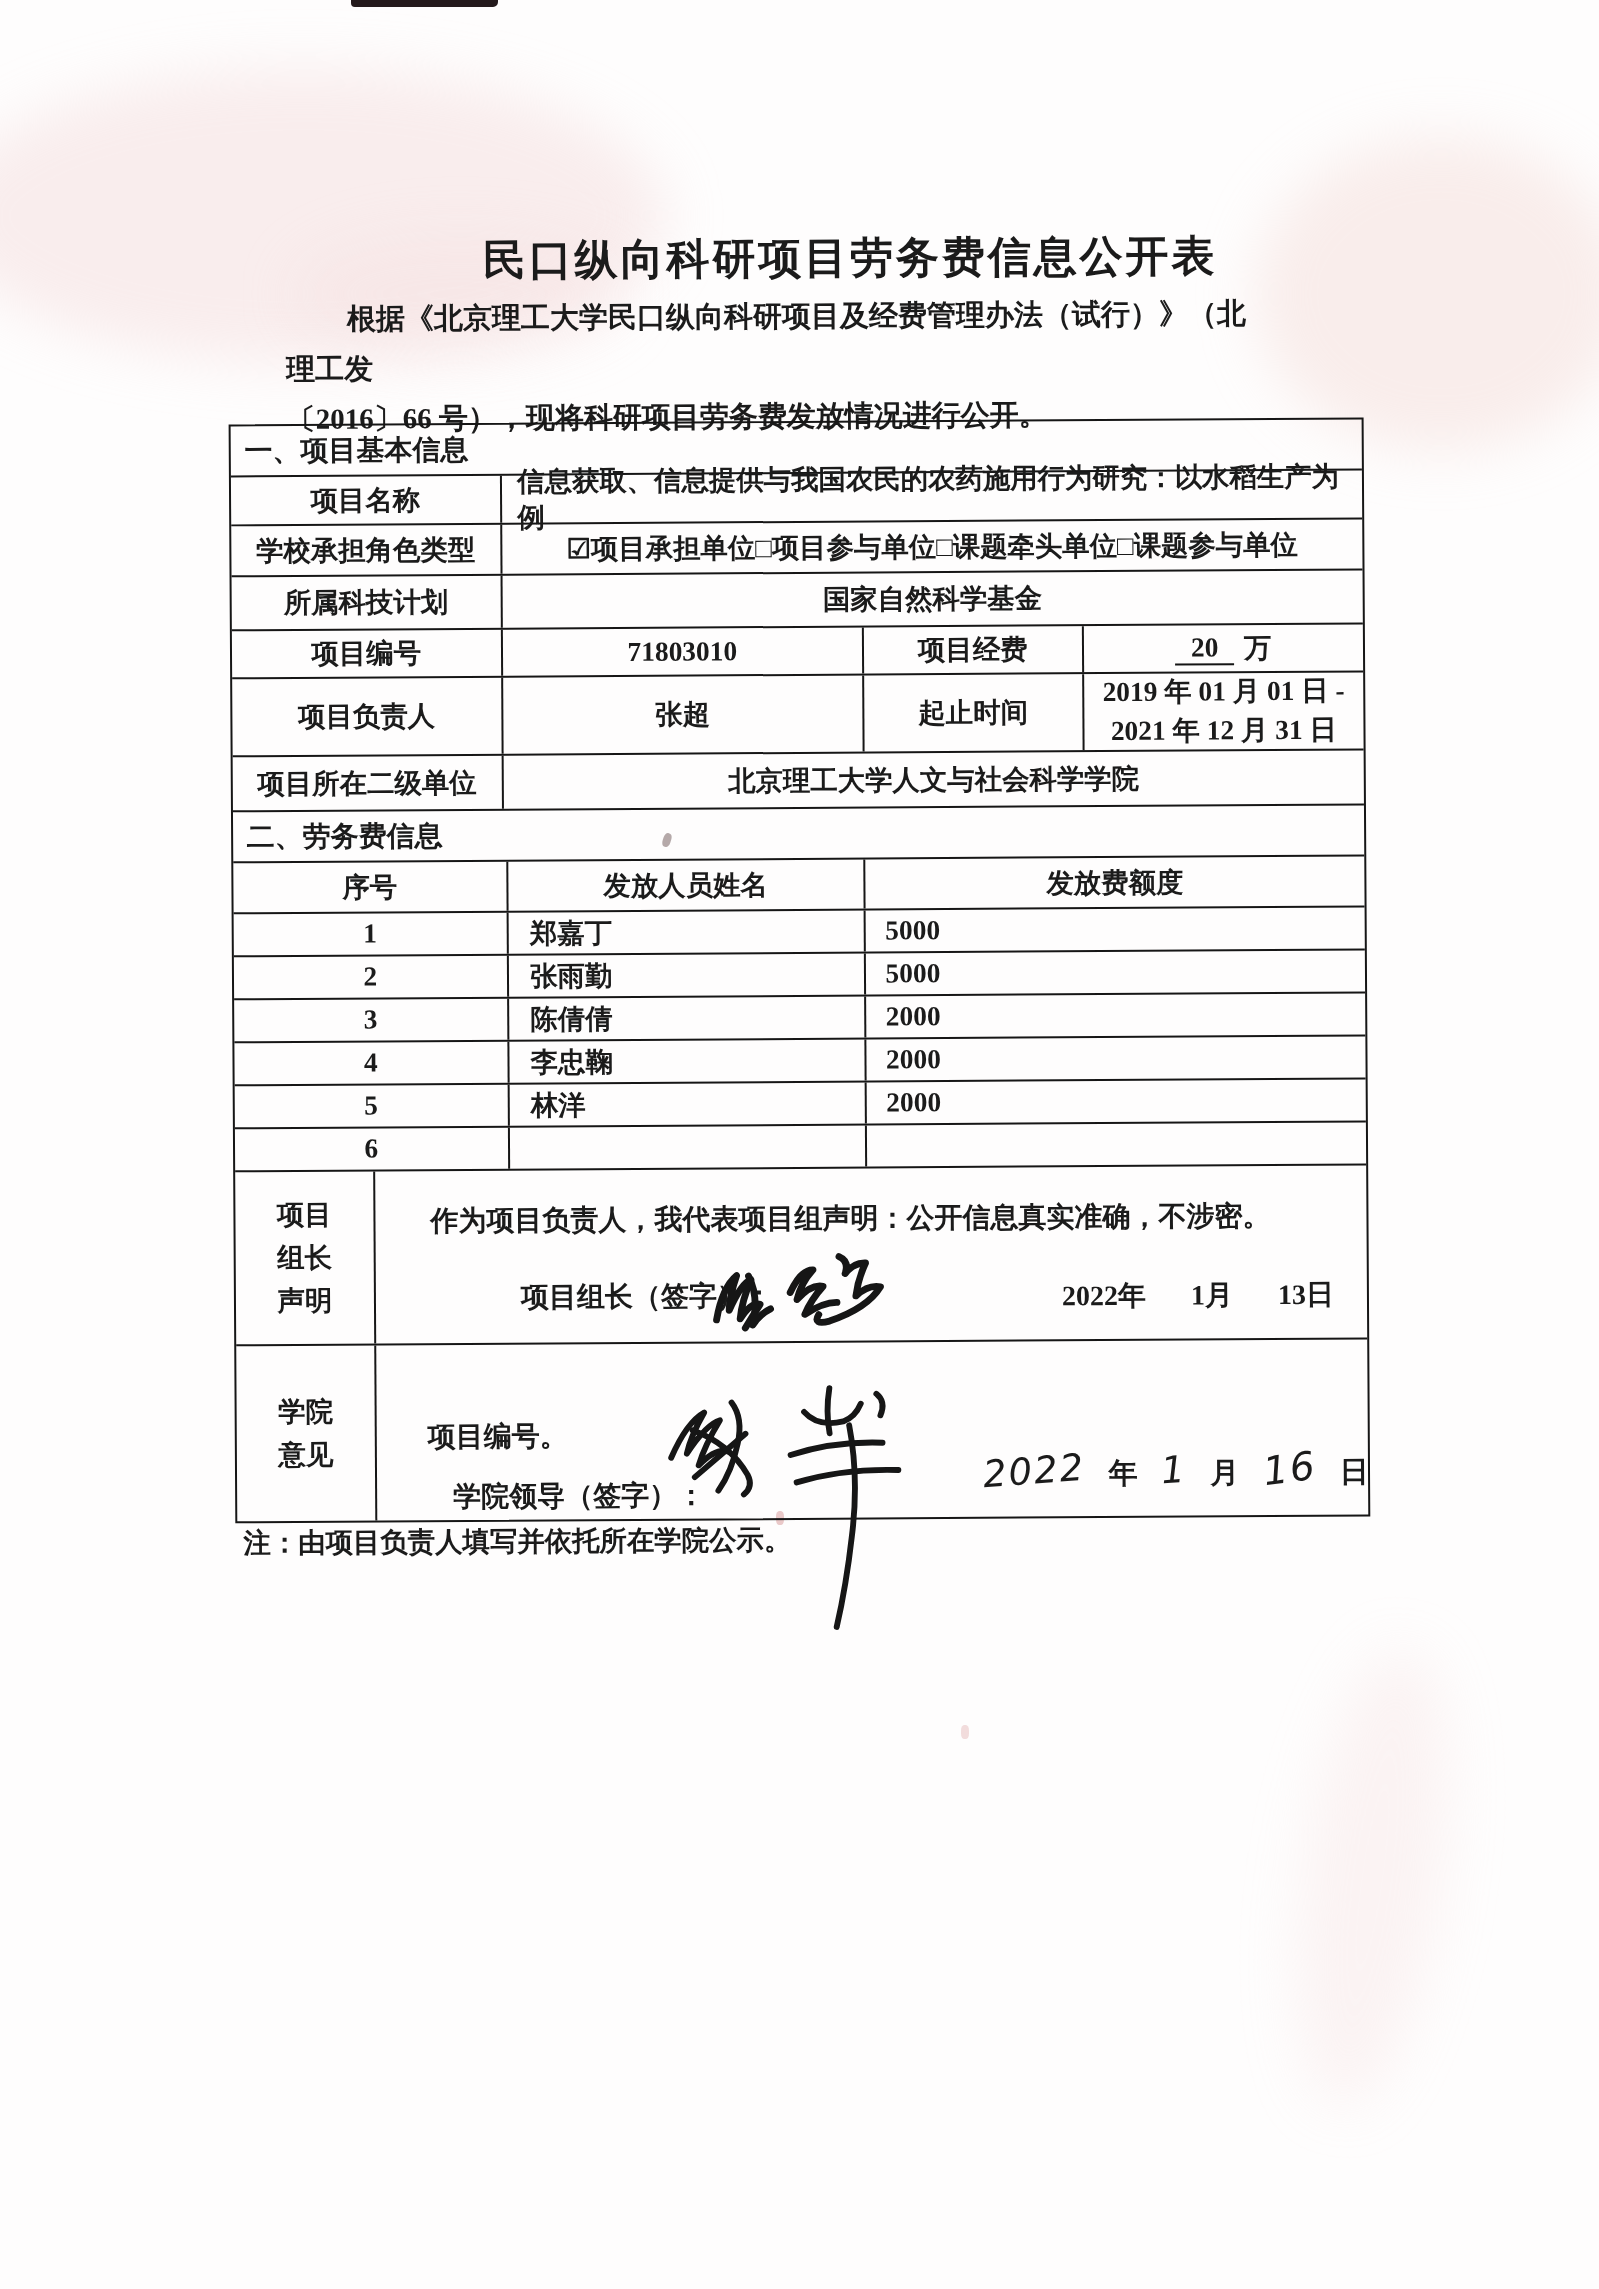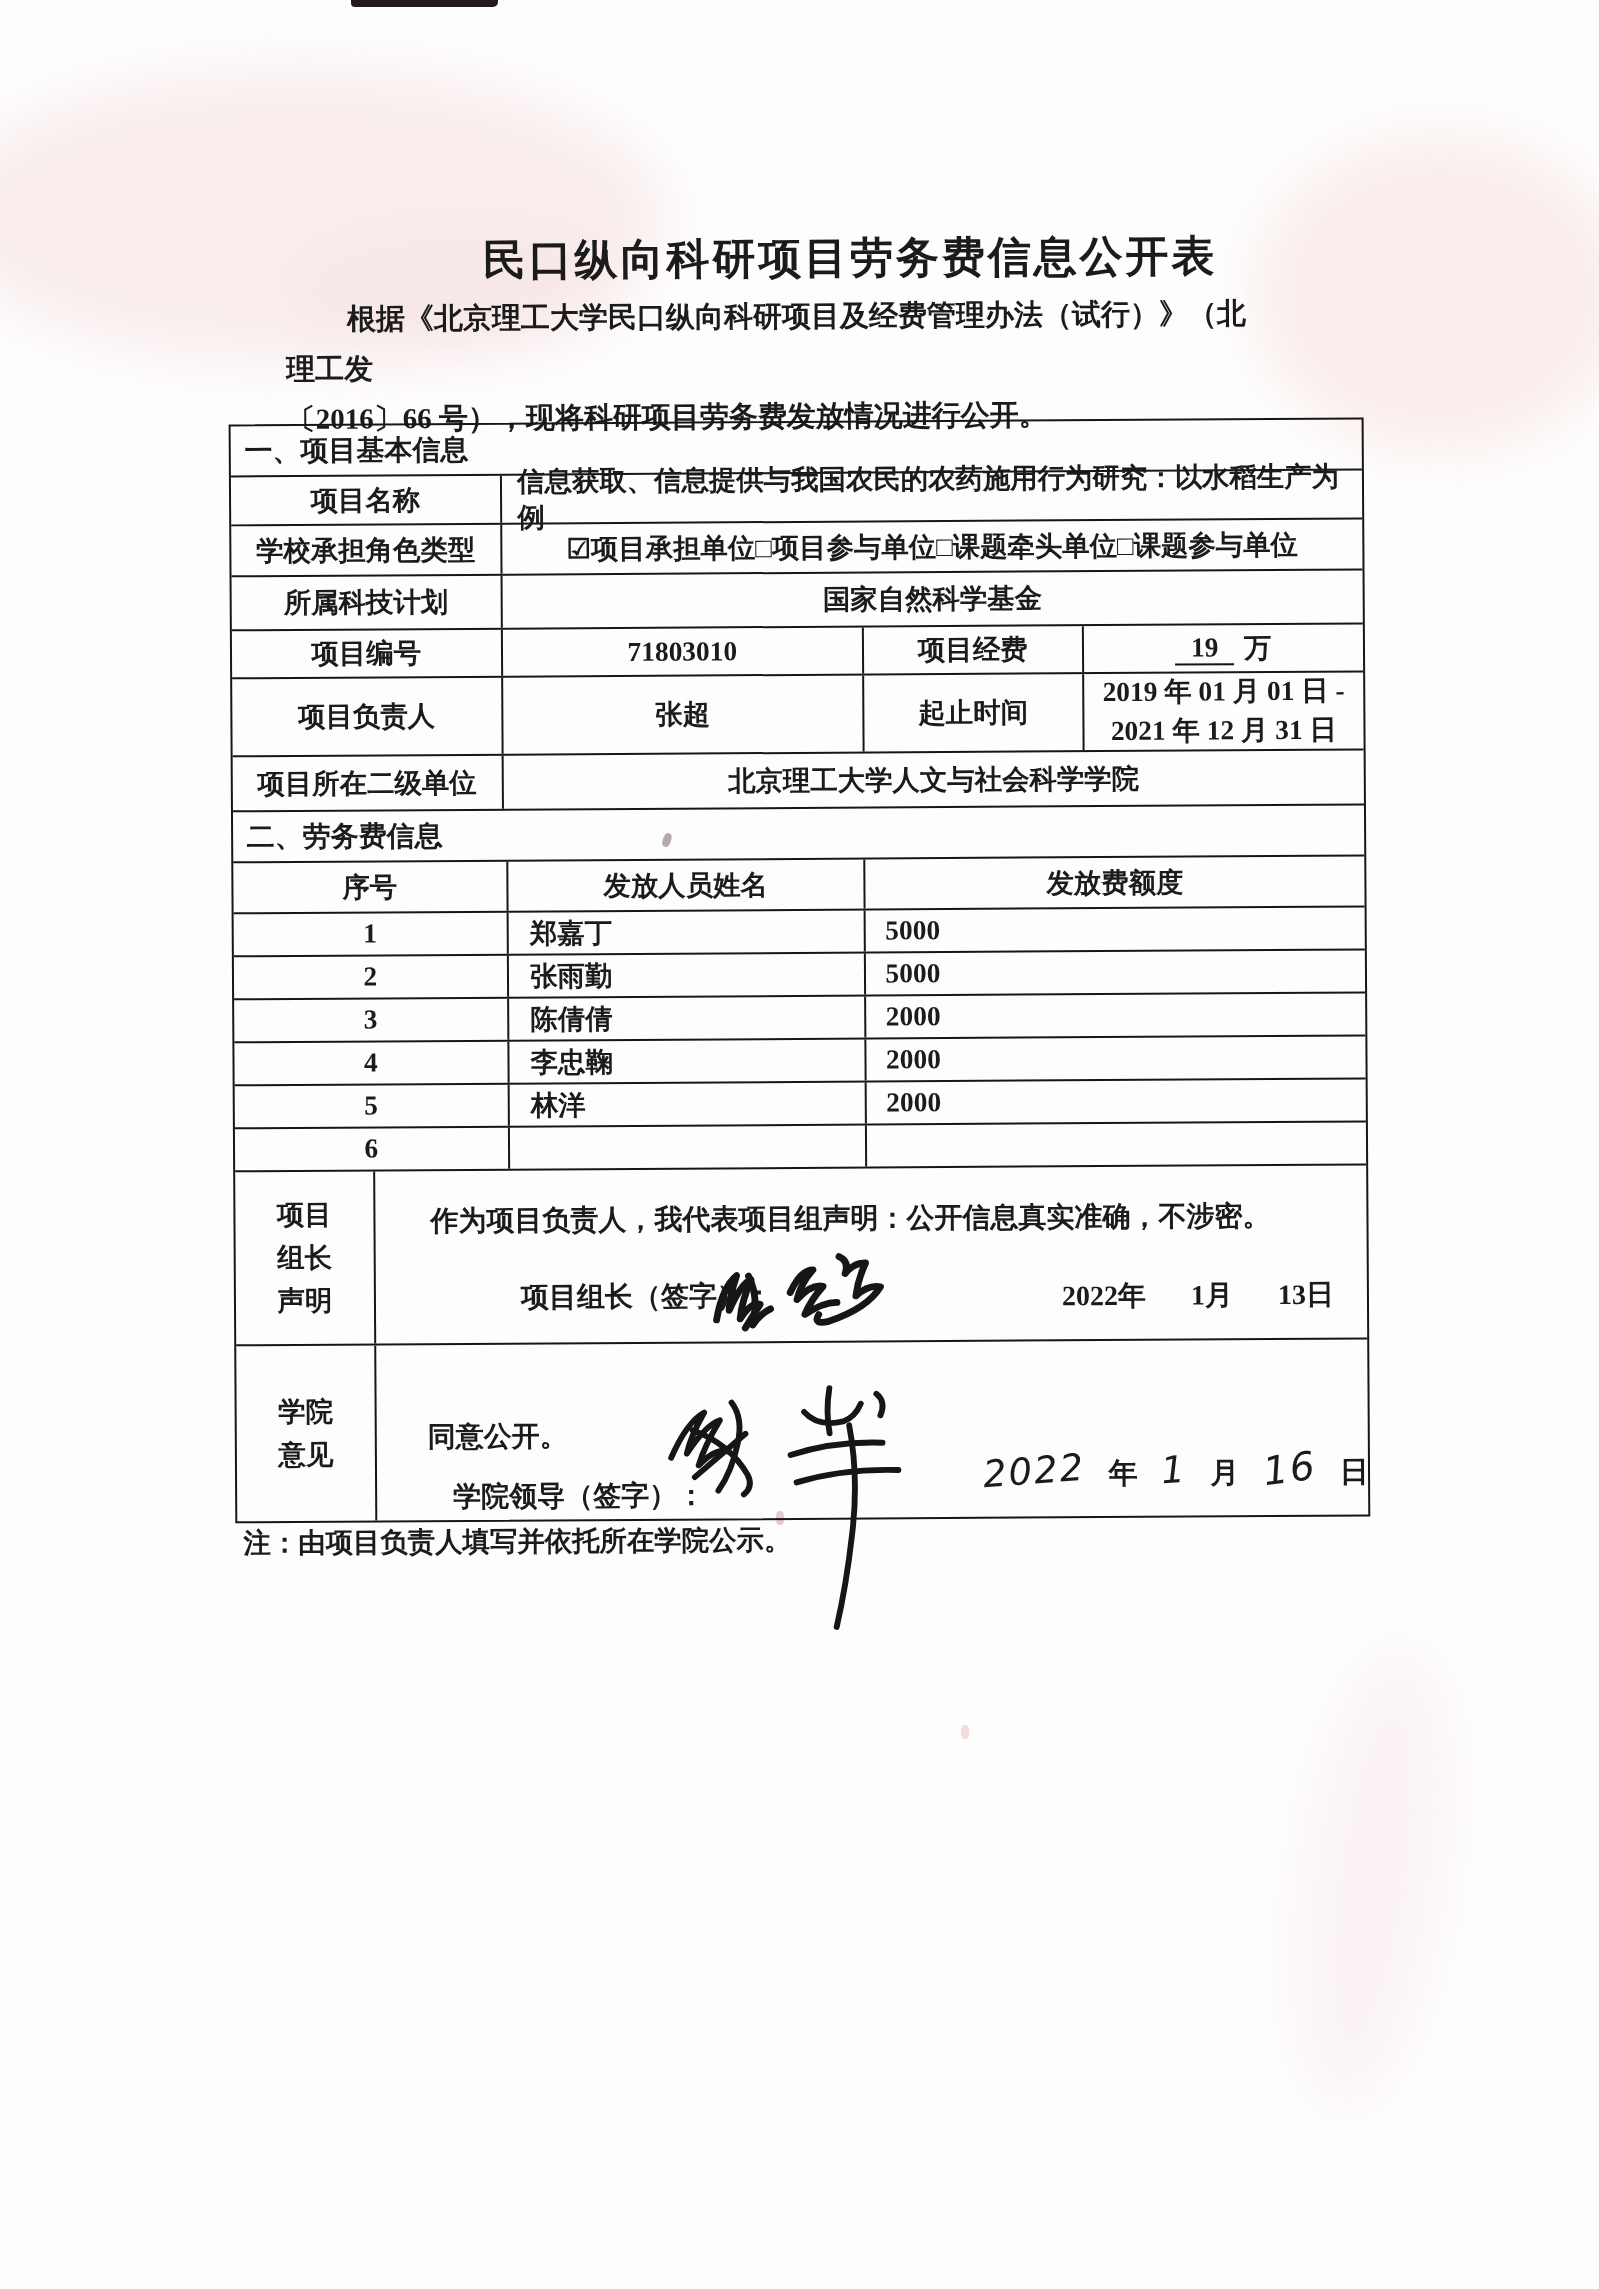--- a/index.html
+++ b/index.html
@@ -132,21 +132,21 @@
       <div class="row h-prog">
         <div class="cell c-24">所属科技计划</div>
         <div class="cell c-rest">国家自然科学基金</div>
       </div>
 
       <div class="row h-num">
         <div class="cell c-24">项目编号</div>
         <div class="cell c-32">71803010</div>
         <div class="cell c-19">项目经费</div>
         <div class="cell c-25">
-          <span class="underline18">19</span>
+          <span class="underline18">20</span>
           <span class="unit-wan">万</span>
         </div>
       </div>
 
       <div class="row h-lead">
         <div class="cell c-24">项目负责人</div>
         <div class="cell c-32">张超</div>
         <div class="cell c-19">起止时间</div>
         <div class="cell c-25">
           <div class="period">
@@ -216,21 +216,21 @@
           </div>
         </div>
       </div>
 
       <div class="row h-op">
         <div class="cell c-12 v-label">
           <span>学院</span>
           <span>意见</span>
         </div>
         <div class="cell c-rest rel">
-          <div class="abs agree">同意公开。</div>
+          <div class="abs agree">项目编号。</div>
           <div class="abs sign-lbl2">学院领导（签字）：</div>
           <div class="abs op-date">
             <span class="hand">2022</span>
             <span class="print">年</span>
             <span class="hand">1</span>
             <span class="print">月</span>
             <span class="hand hand-day">16</span>
             <span class="print">日</span>
           </div>
         </div>

